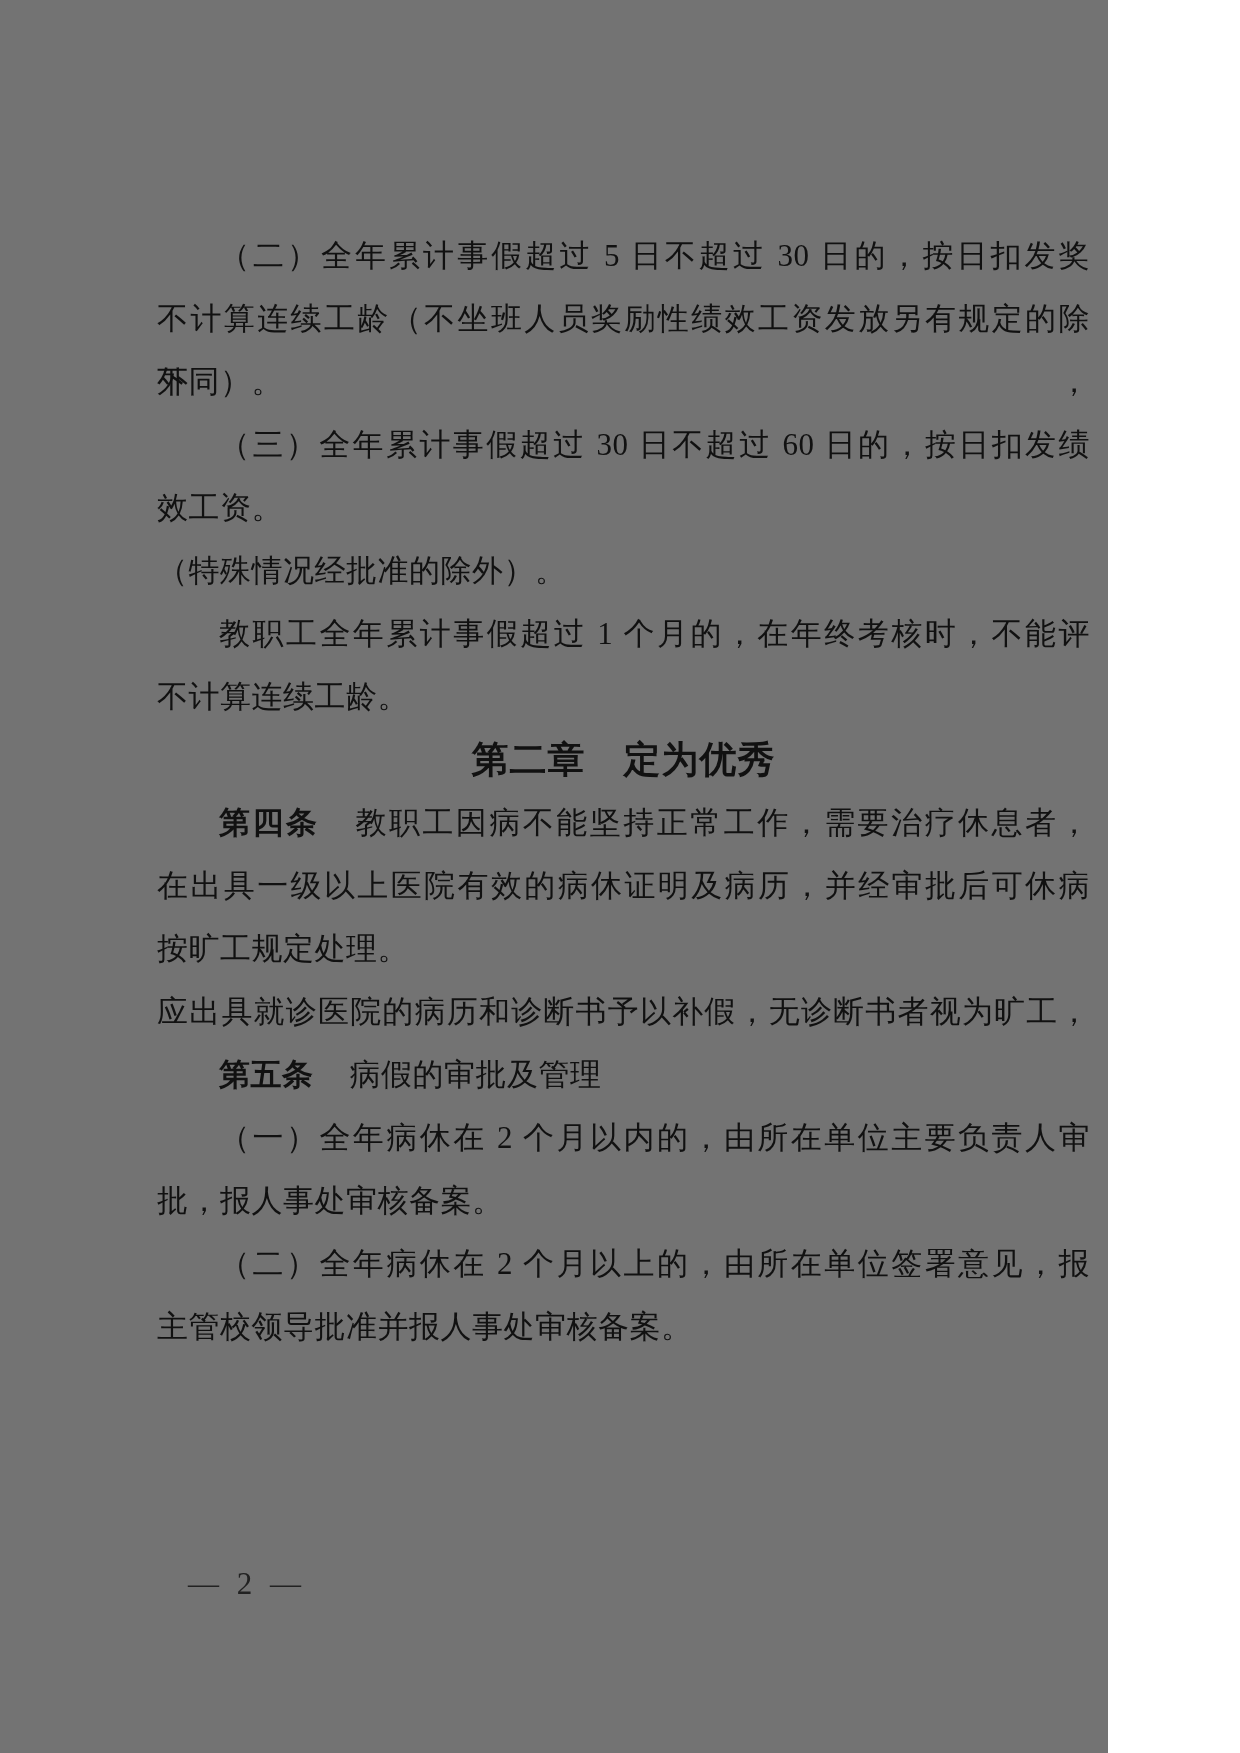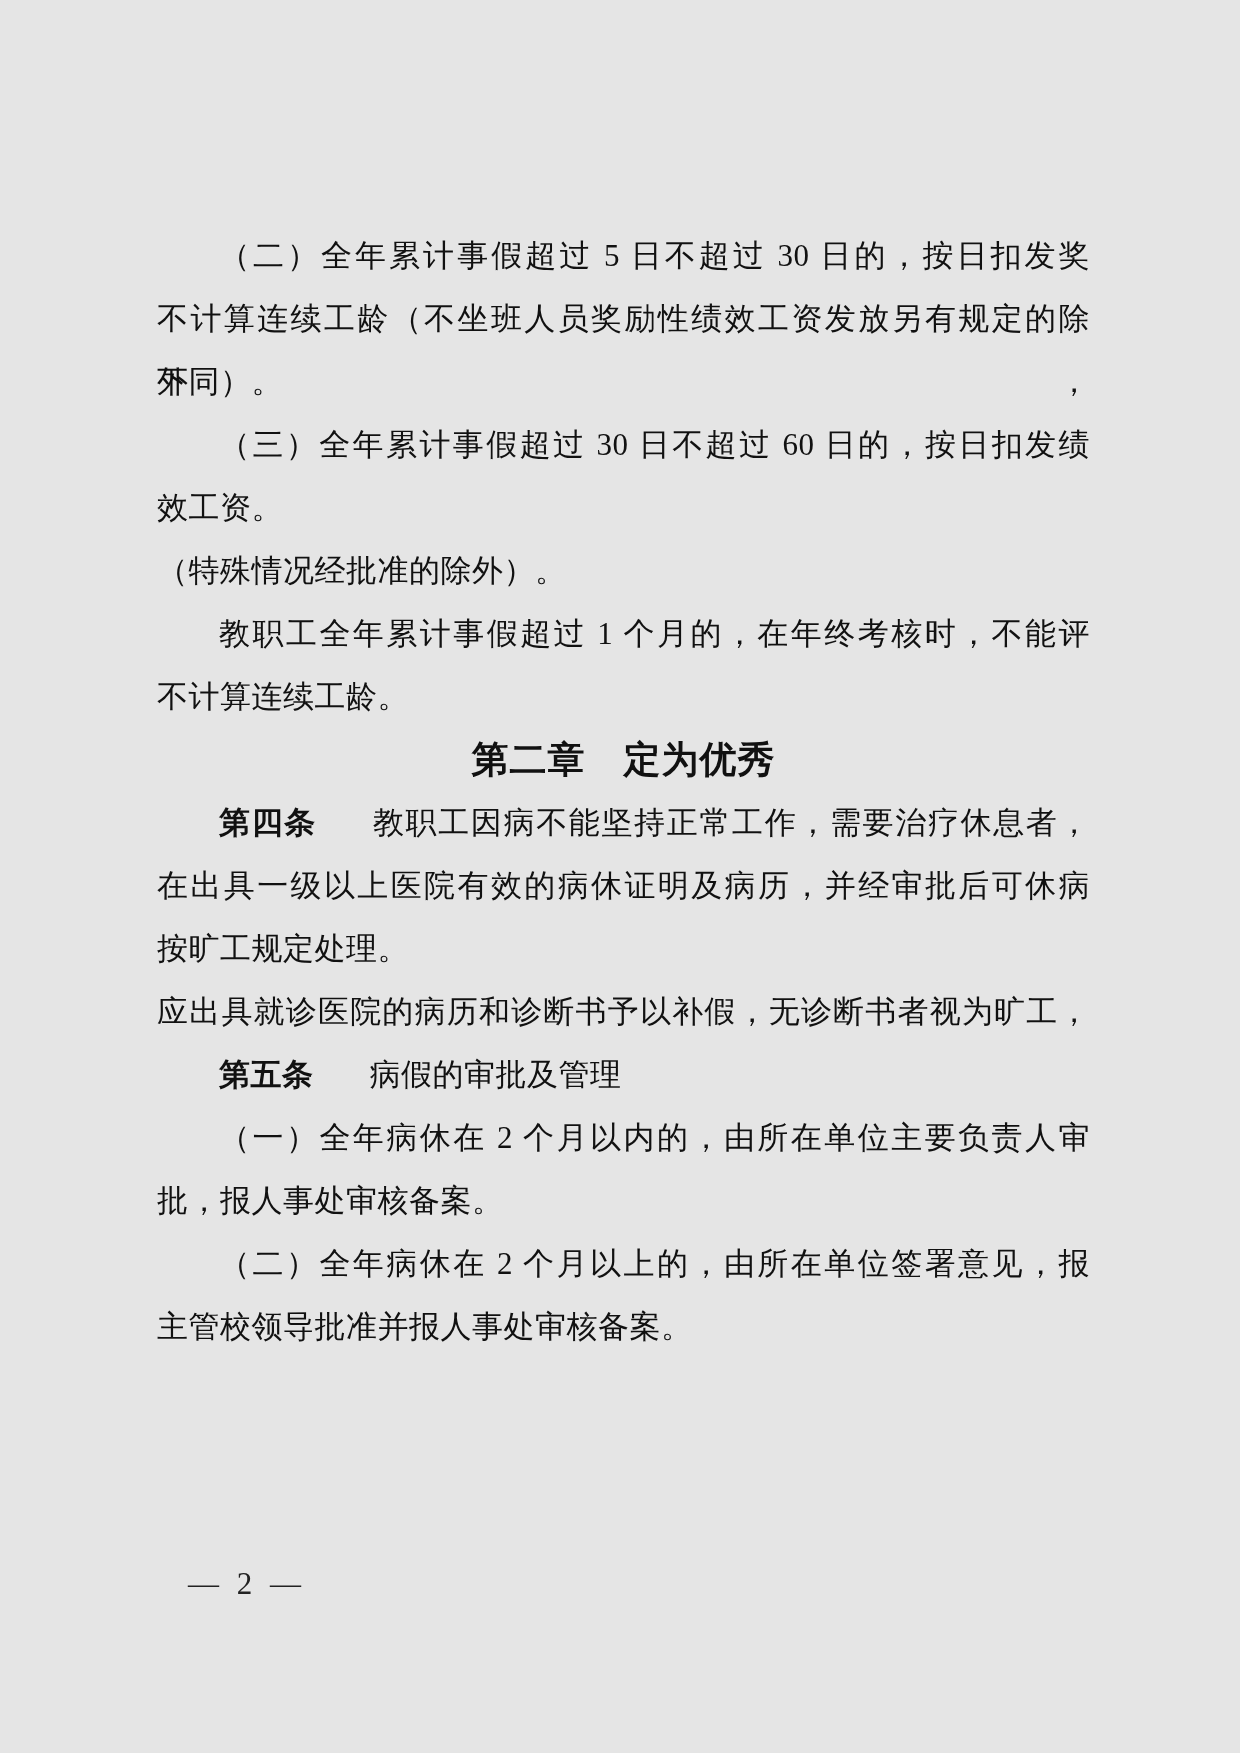--- a/index.html
+++ b/index.html
@@ -2,23 +2,23 @@
 <html><head>
 <meta charset="utf-8">
 <style>
   html, body {
     margin: 0;
     padding: 0;
     background: #ffffff;
   }
   .page {
     position: relative;
-    width: 1240px;
+    width: 1108px;
     height: 1753px;
-    background: #e5e5e5;
+    background: #737373;
     color: #111111;
     font-family: "Liberation Serif", "DejaVu Serif", serif;
     overflow: hidden;
   }
   .content {
     position: absolute;
     left: 157px;
     top: 224px;
     width: 933px;
   }
@@ -42,21 +42,21 @@
     line-height: 63px;
     font-size: 37px;
     font-weight: bold;
     font-family: "Liberation Sans", "DejaVu Sans", sans-serif;
     text-align: center;
     letter-spacing: 1px;
   }
   .lead {
     font-weight: bold;
     font-family: "Liberation Sans", "DejaVu Sans", sans-serif;
-    margin-right: 56px;
+    margin-right: 36px;
   }
   .footer {
     position: absolute;
     left: 188px;
     top: 1566px;
     font-size: 31px;
     word-spacing: 10px;
     color: #222222;
   }
 </style>

